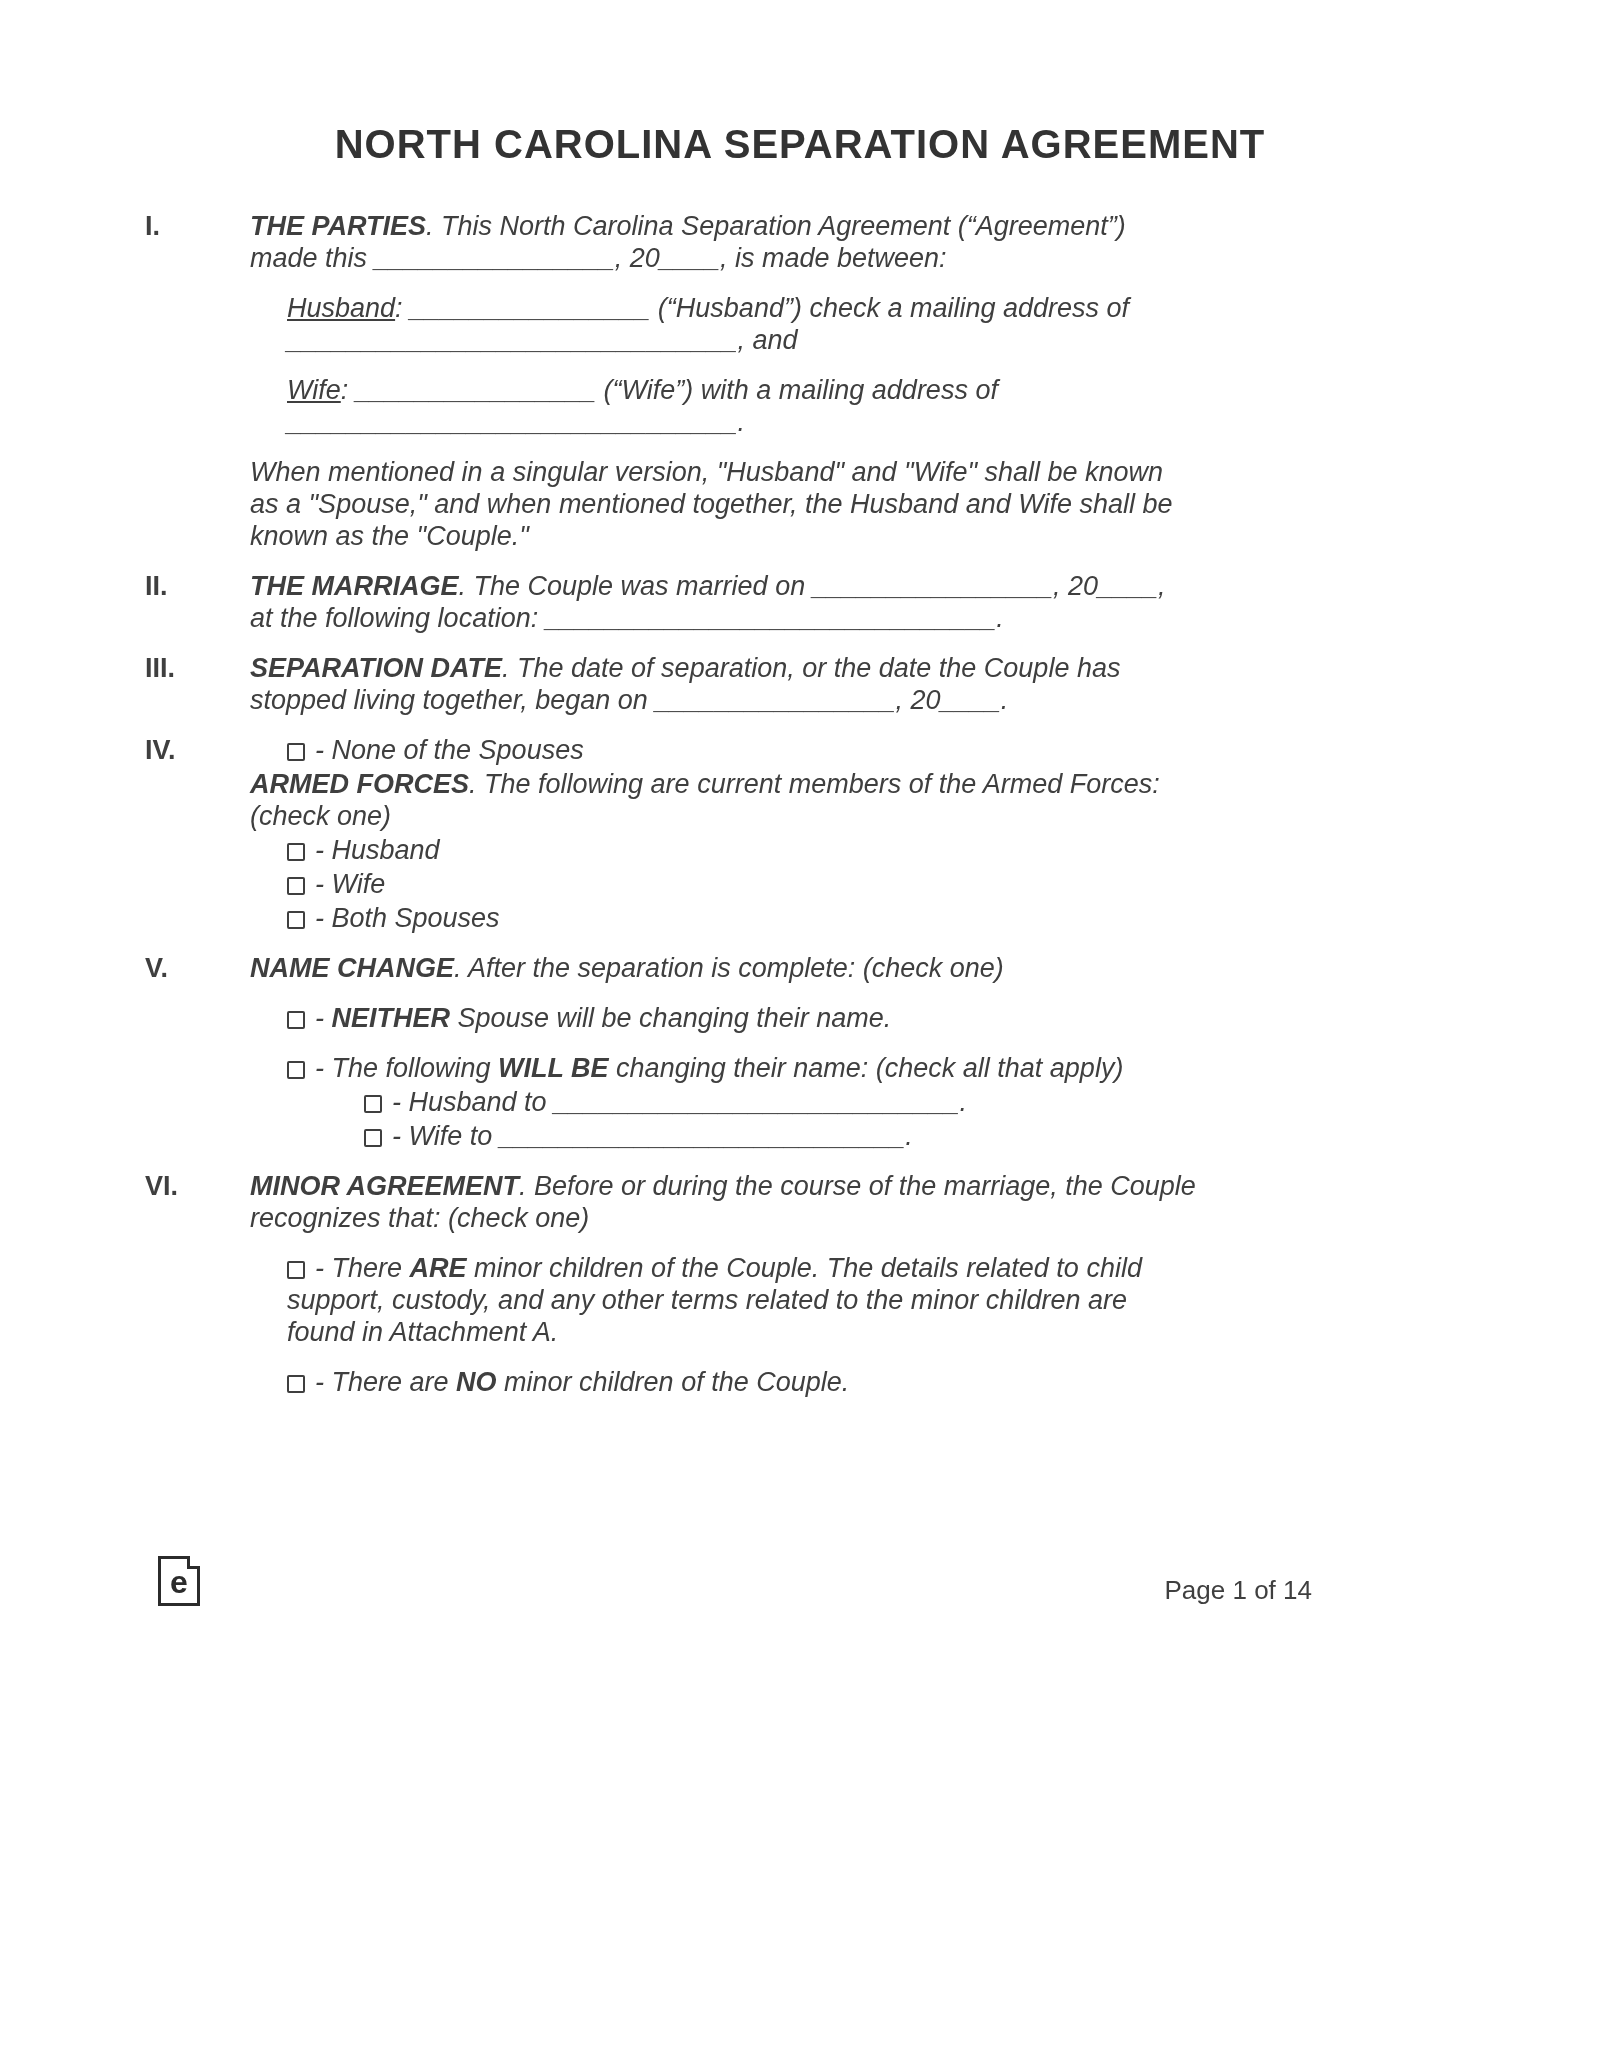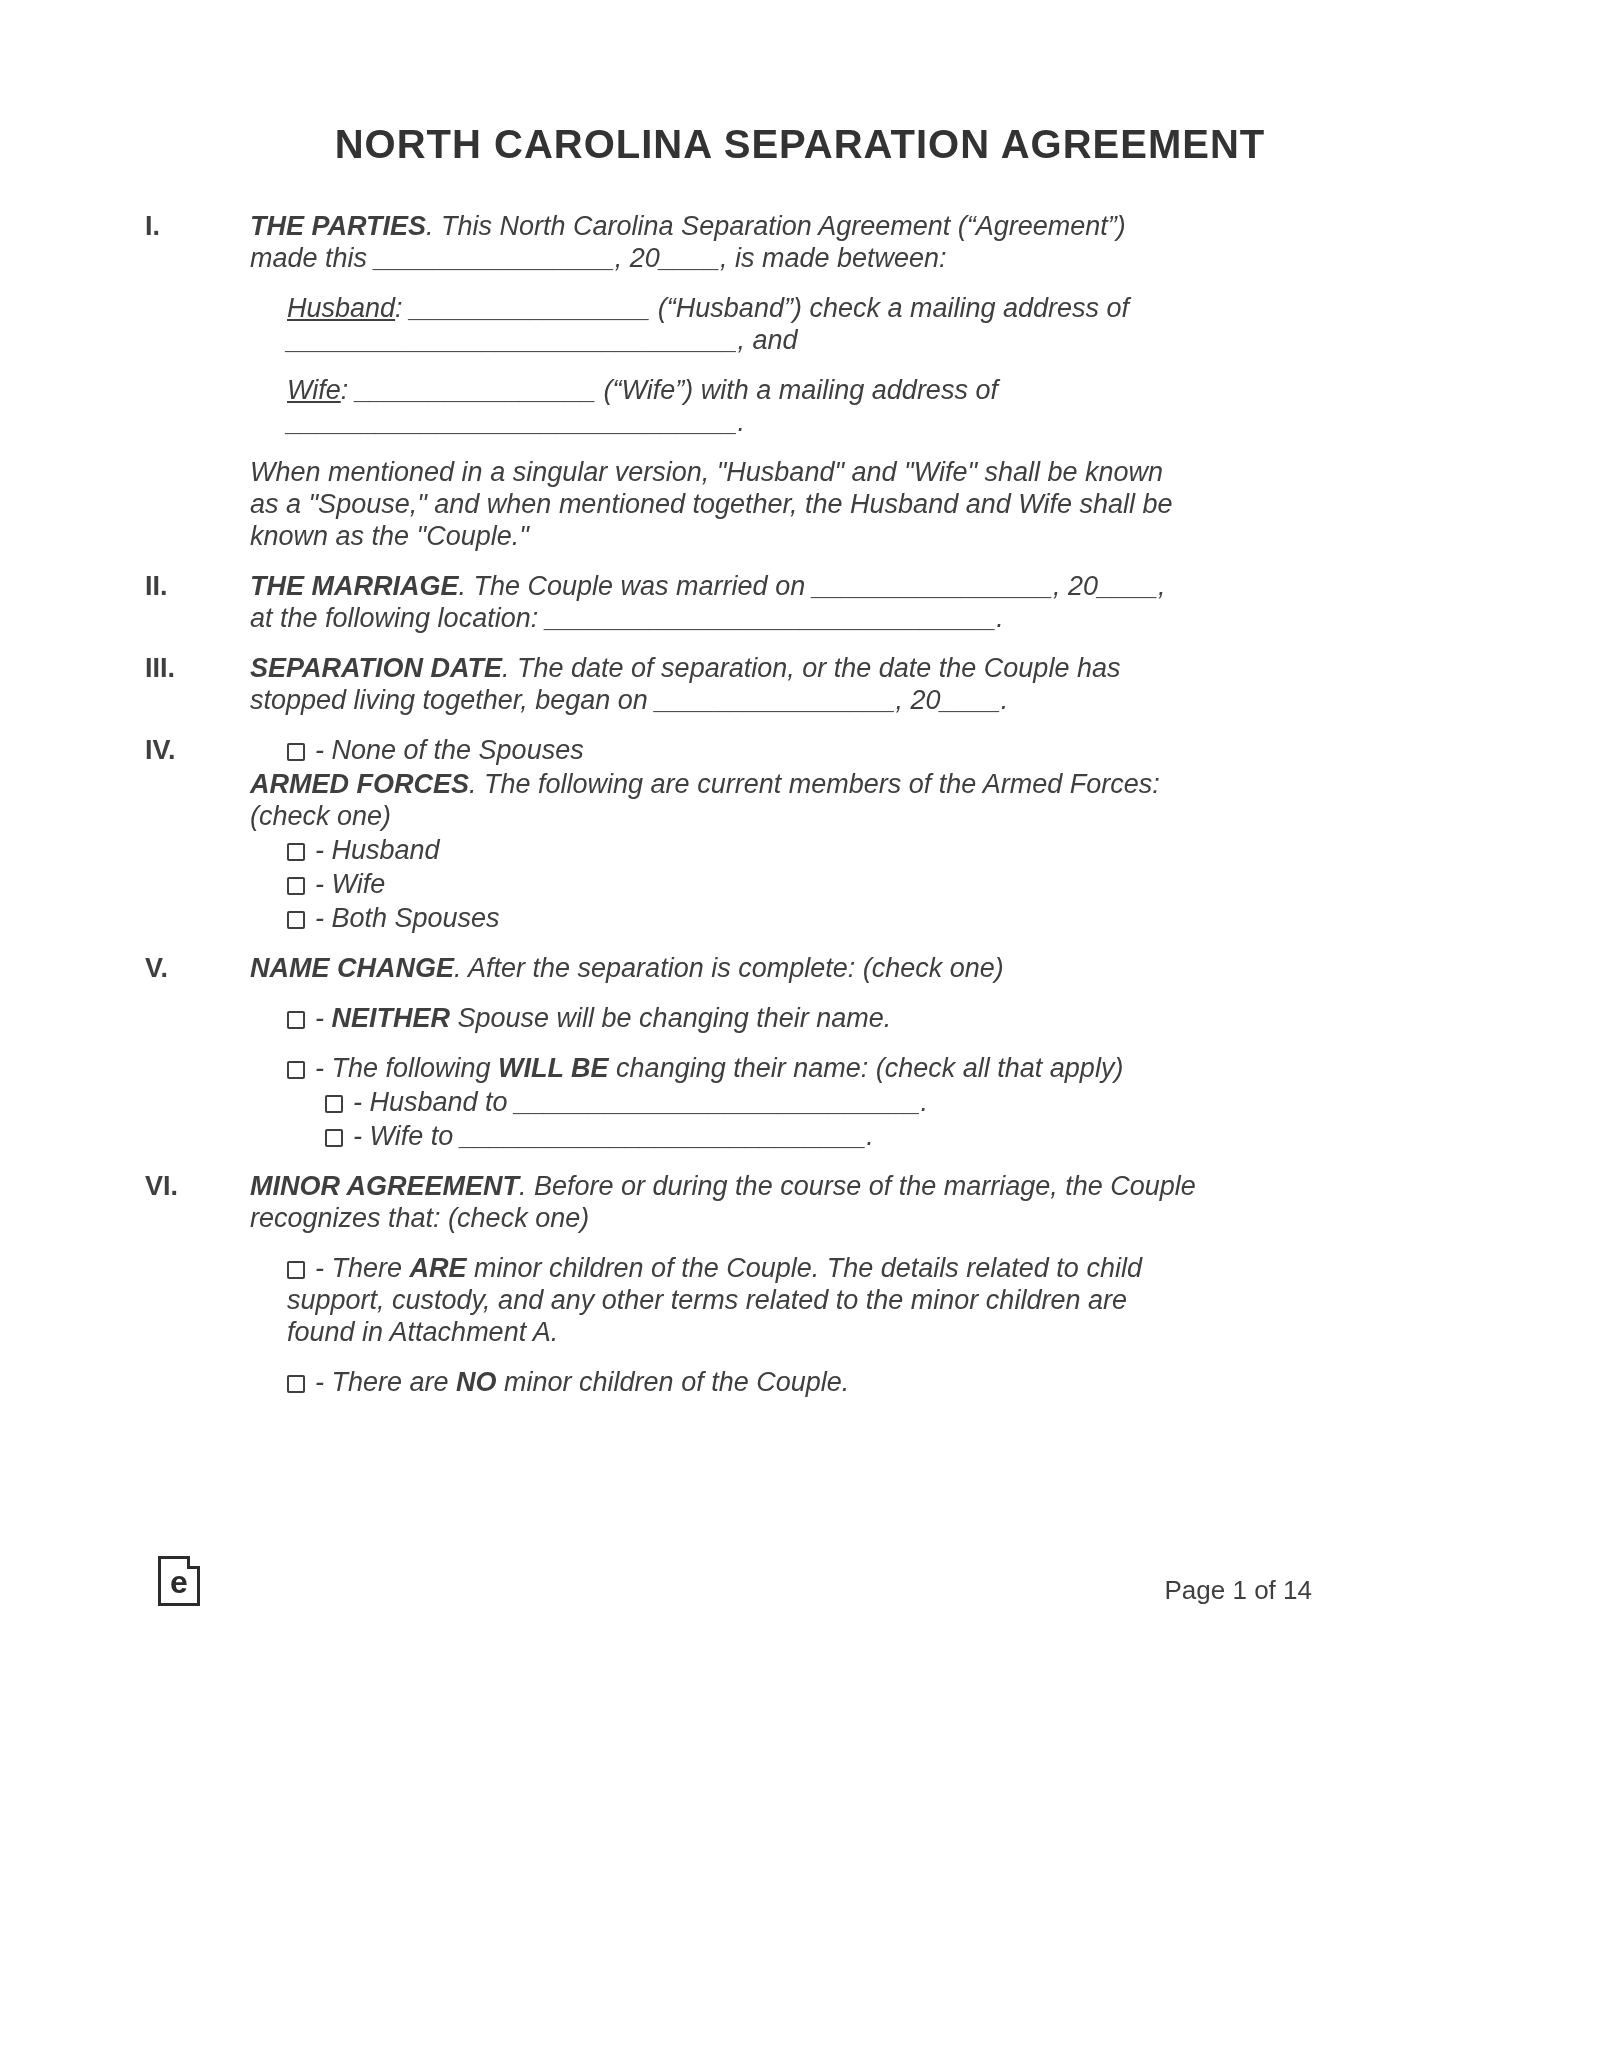--- a/index.html
+++ b/index.html
@@ -35,21 +35,21 @@
   .content {
     flex: 1;
     font-size: 27px;
     line-height: 32px;
     white-space: pre-wrap;
     font-style: italic;
   }
   .block { margin: 0 0 18px 0; }
   .block.tight { margin-bottom: 2px; }
   .ind1 { margin-left: 37px; }
-  .ind2 { margin-left: 75px; }
+  .ind2 { margin-left: 114px; }
   .b { font-weight: bold; }
   .u { text-decoration: underline; margin-top: 48px; }
   .checkbox {
     display: inline-block;
     width: 18px;
     height: 18px;
     border: 2px solid #3f3f3f;
     border-radius: 2px;
     margin-right: 10px;
     vertical-align: -2px;

